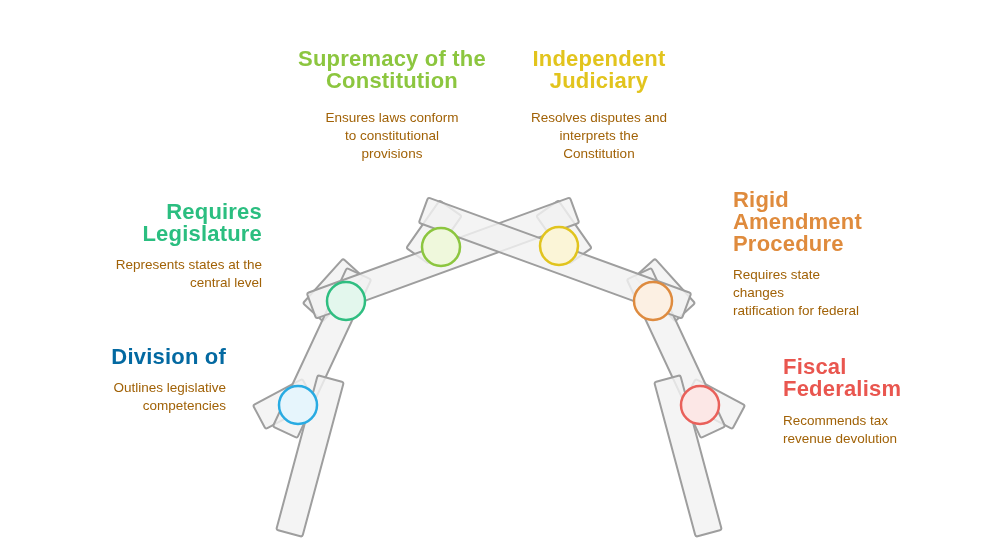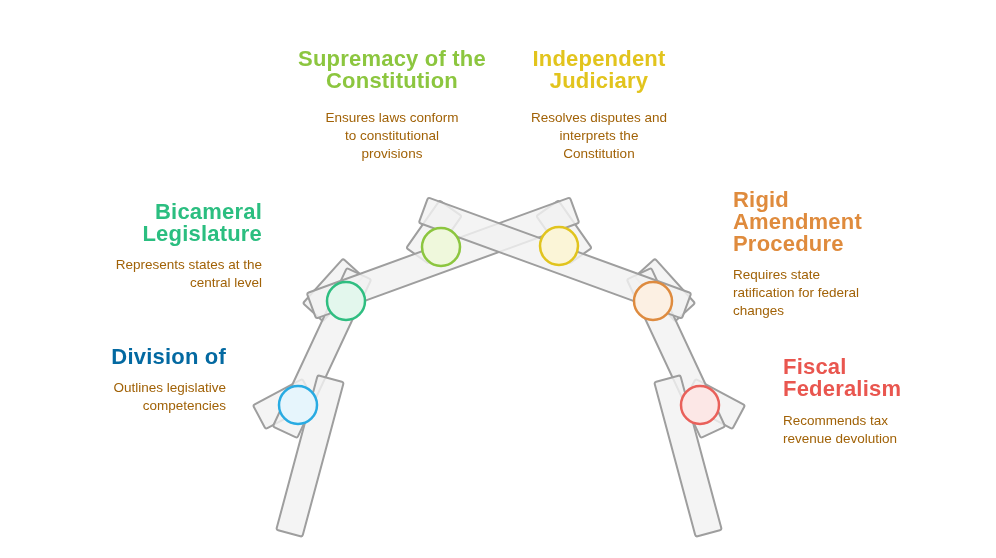--- a/index.html
+++ b/index.html
@@ -125,21 +125,21 @@
     </h3>
     <p class="desc">
       <span class="line">Resolves disputes and</span>
       <span class="line">interprets the</span>
       <span class="line">Constitution</span>
     </p>
   </div>
 
   <div class="feature f-bicameral align-right">
     <h3 class="title" style="color: rgb(43, 190, 128);">
-      <span class="line">Bicameral</span>
+      <span class="line">Requires</span>
       <span class="line">Legislature</span>
     </h3>
     <p class="desc">
       <span class="line">Represents states at the</span>
       <span class="line">central level</span>
     </p>
   </div>
 
   <div class="feature f-division align-right">
     <h3 class="title" style="color: #0369a1;">
@@ -151,22 +151,22 @@
     </p>
   </div>
 
   <div class="feature f-rigid align-left">
     <h3 class="title" style="color: rgb(223, 139, 61);">
       <span class="line">Rigid Amendment</span>
       <span class="line">Procedure</span>
     </h3>
     <p class="desc">
       <span class="line">Requires state</span>
+      <span class="line">changes</span>
       <span class="line">ratification for federal</span>
-      <span class="line">changes</span>
     </p>
   </div>
 
   <div class="feature f-fiscal align-left">
     <h3 class="title" style="color: rgb(233, 86, 79);">
       <span class="line">Fiscal Federalism</span>
     </h3>
     <p class="desc">
       <span class="line">Recommends tax</span>
       <span class="line">revenue devolution</span>

